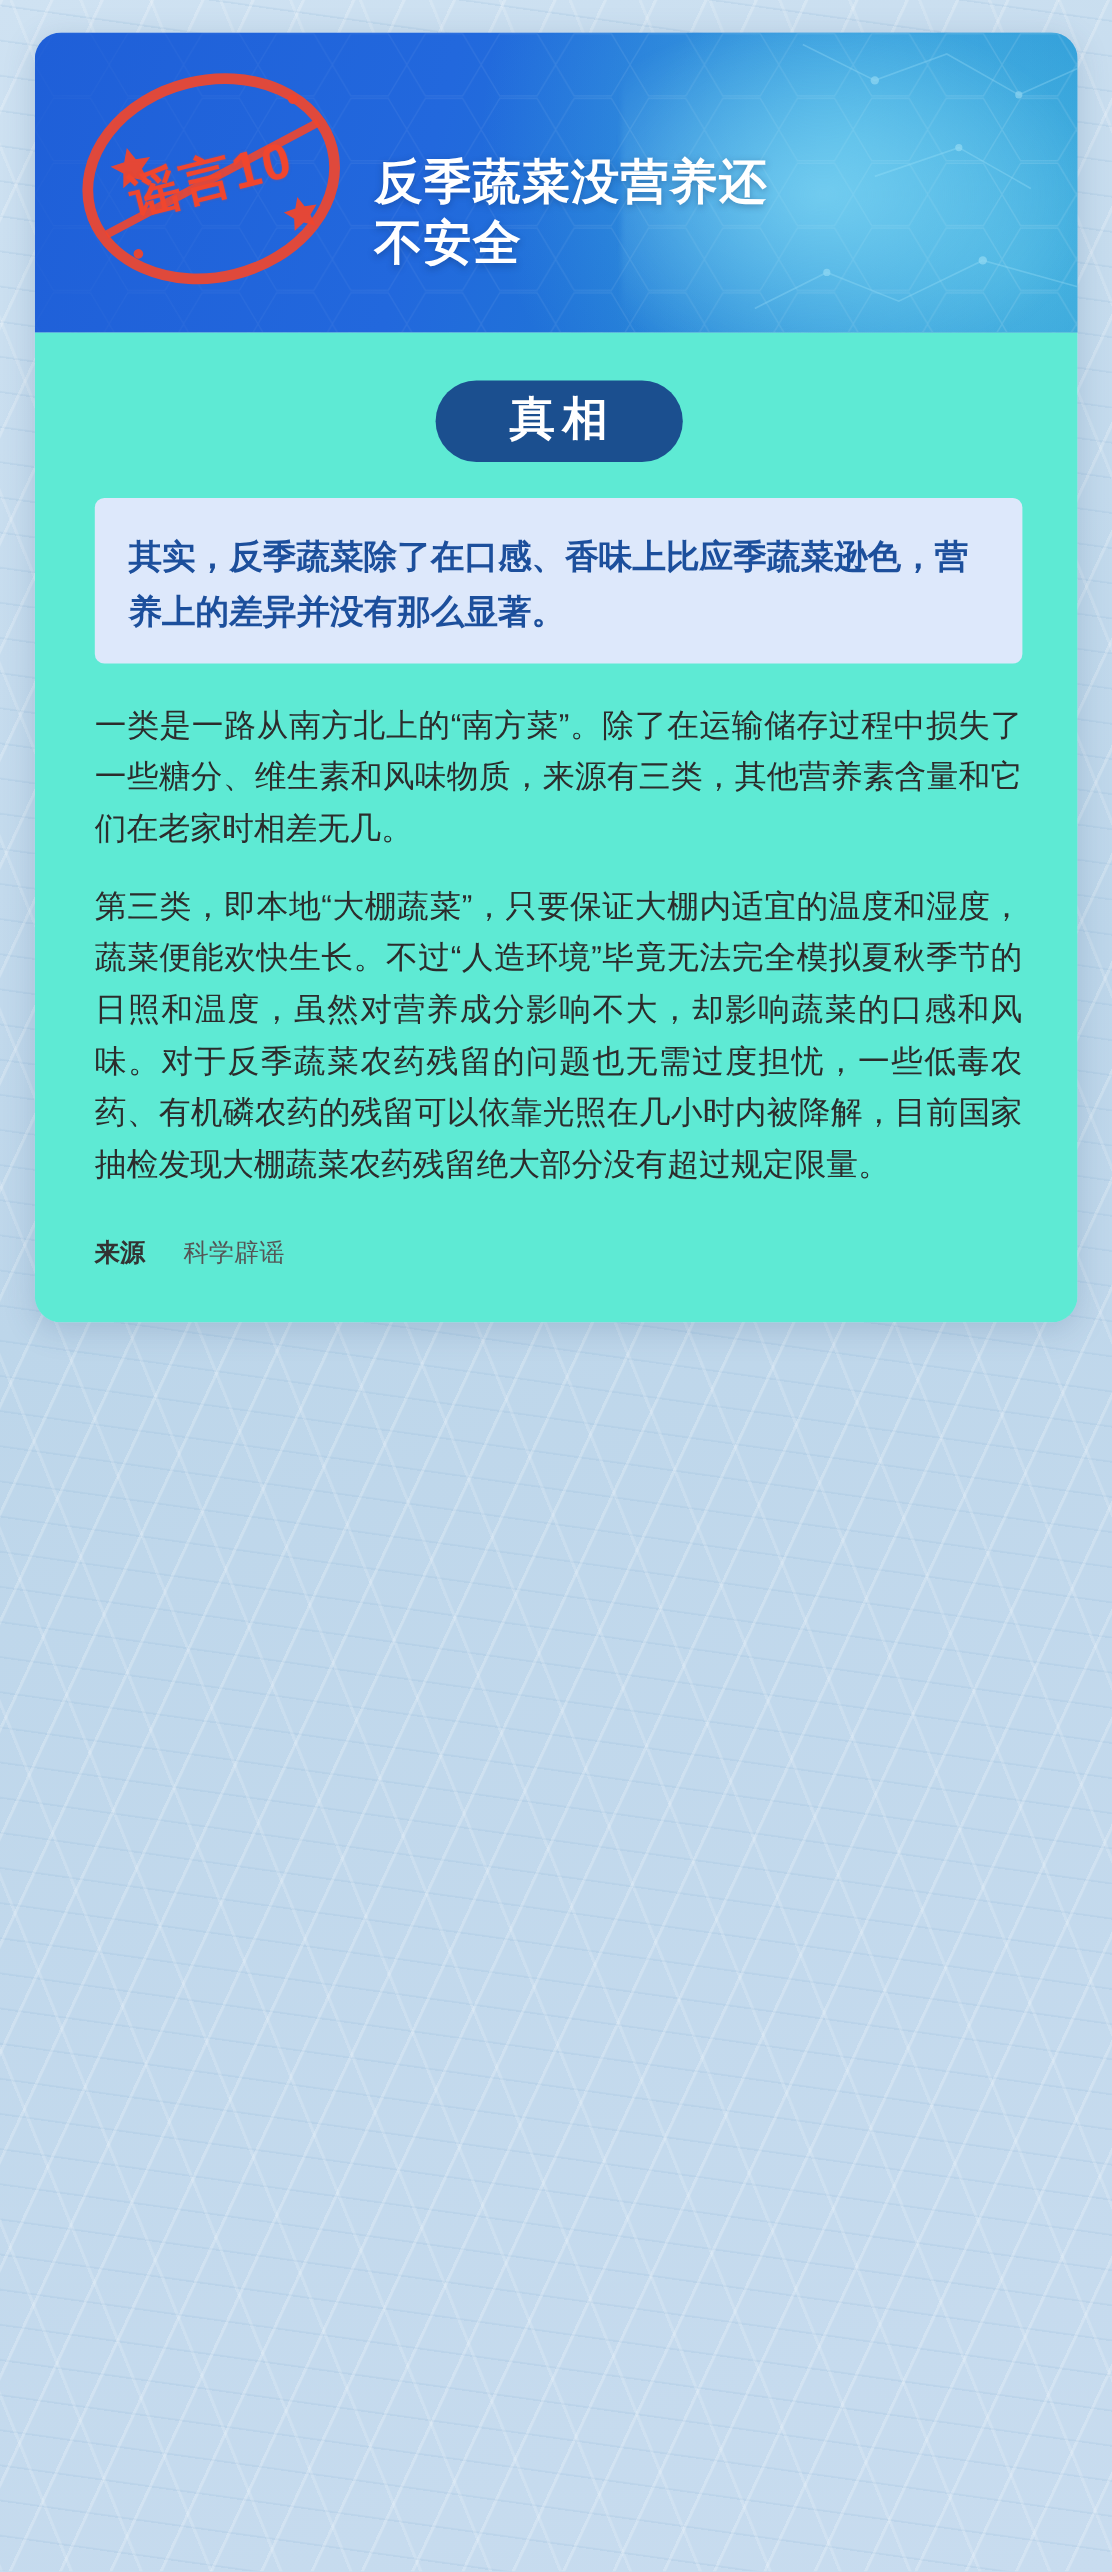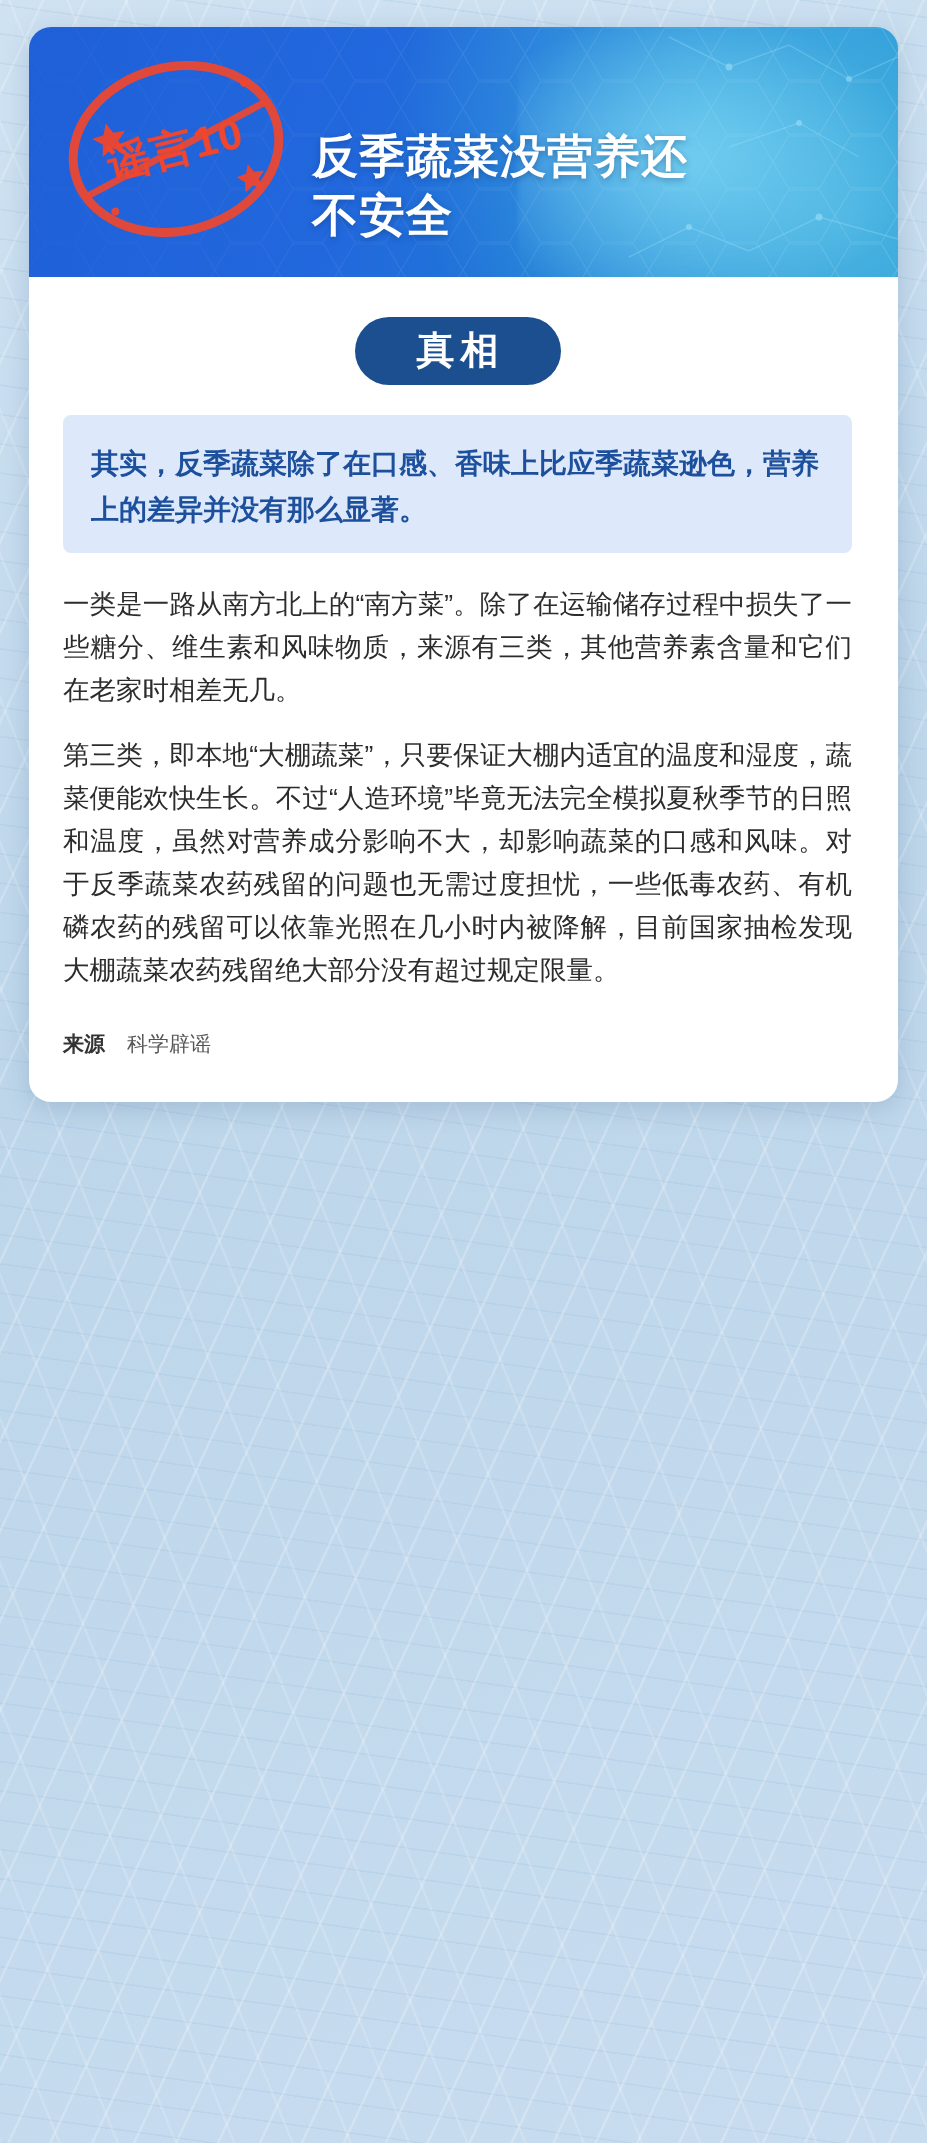--- a/index.html
+++ b/index.html
@@ -57,21 +57,21 @@
     height: 330px;
     background: radial-gradient(ellipse at 40% 50%, rgba(150,230,250,0.55), rgba(150,230,250,0) 65%);
     filter: blur(2px);
   }
   .banner-title {
     position: absolute;
     left: 283px;
     top: 100px;
     width: 520px;
     color: #ffffff;
-    font-size: 46px;
+    font-size: 40px;
     font-weight: bold;
     line-height: 1.28;
     letter-spacing: 1px;
     text-shadow: 0 2px 6px rgba(10,40,90,0.35);
     white-space: pre-line;
   }
 
   
   .stamp {
     position: absolute;
@@ -93,22 +93,22 @@
     justify-content: center;
     color: #f0462e;
     font-size: 42px;
     font-weight: bold;
     letter-spacing: 2px;
     text-shadow: 0 0 2px rgba(240,70,46,0.5);
   }
 
   
   .body {
-    background: #ffffff;
-    padding: 34px 46px 44px 34px;
+    background: #5eead4;
+    padding: 34px 46px 44px 50px;
   }
   .truth-pill-wrap {
     display: flex;
     justify-content: center;
     margin-top: 6px;
     margin-bottom: 30px;
   }
   .truth-pill {
     background: #1b4f8f;
     color: #ffffff;
@@ -141,21 +141,21 @@
     line-height: 1.65;
     text-align: left;
   }
   .source {
     margin-top: 34px;
     padding-top: 4px;
     font-size: 21px;
     color: #555;
     display: flex;
     align-items: flex-end;
-    gap: 22px;
+    gap: 32px;
   }
   .source .label {
     font-weight: bold;
     color: #333;
   }
 </style>
 </head>
 <body>
 
 <div class="bg-texture"></div>

